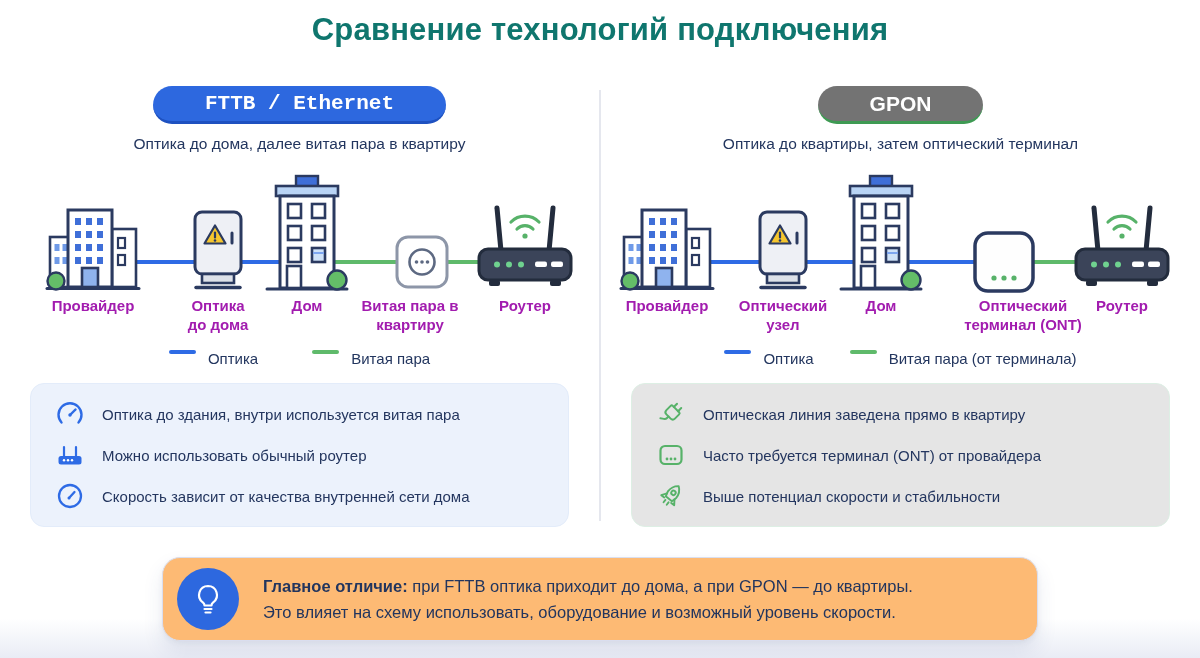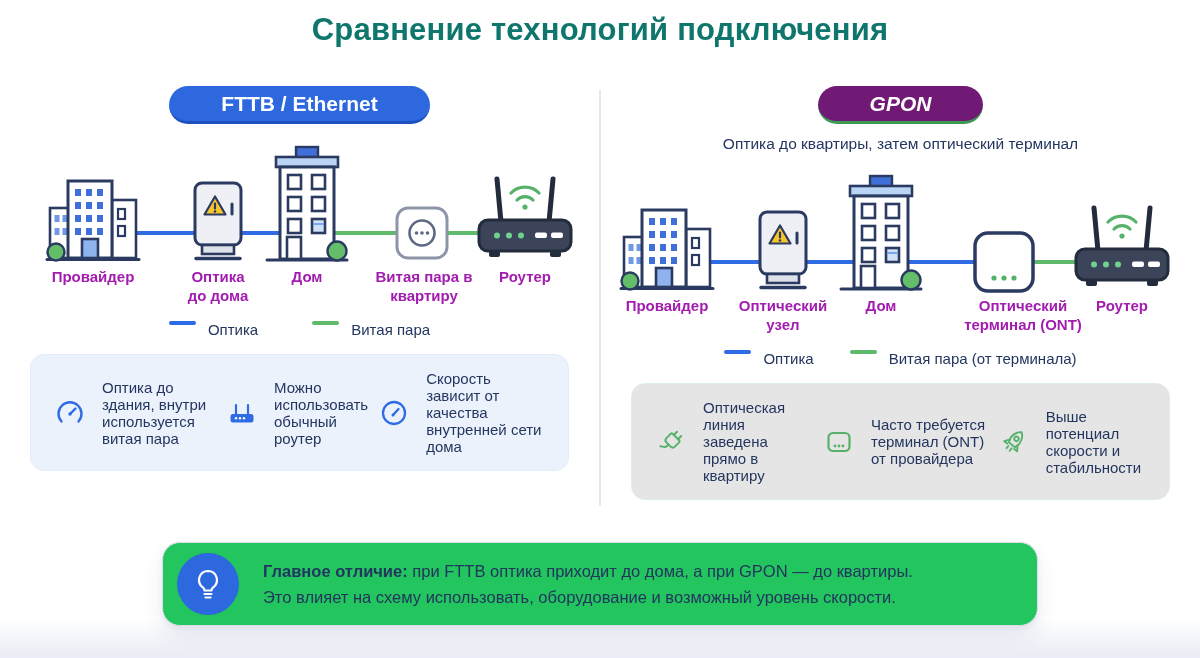--- a/index.html
+++ b/index.html
@@ -15,72 +15,73 @@
   }
   .columns { display:flex; margin-top:38px; align-items:stretch; }
   .col { width:599px; display:flex; flex-direction:column; }
   .divider { width:2px; background:#e5e7ee; margin:4px 0 6px; }
 
   .badge {
     align-self:center; height:38px; line-height:35px; padding:0 52px;
     border-radius:22px; color:#fff; font-size:21px; font-weight:700;
     border-bottom:3px solid transparent;
   }
-  .badge.blue { background:#2d68df; border-color:#1e51c0; }
-  .badge.green { background:#701a75; border-color:#3e9a53;font-style:italic; }
+  .badge.blue { background:#2d68df; border-color:#1e51c0;font-family:Liberation Mono, monospace; }
+  .badge.green { background:#737373; border-color:#3e9a53; }
 
   .subtitle { margin-top:11px; text-align:center; font-size:15.5px; font-weight:500; color:#23365f; }
 
   .diagram { position:relative; height:165px; margin-top:18px; }
   .dline { position:absolute; top:89px; height:4px; border-radius:2px; }
   .node { position:absolute; transform:translateX(-50%); line-height:0; }
   .nlabel {
     position:absolute; top:126px; transform:translateX(-50%);
     text-align:center; font-size:15px; font-weight:600; color:#a21caf;
     line-height:1.25; white-space:nowrap;
   }
   .nlabel.wrap { white-space:normal; }
 
   .legend { display:flex; justify-content:center; gap:54px; margin-top:14px; }
   .legend.tight { gap:36px; }
   .legend-item { display:flex; align-items:flex-start; gap:12px; font-size:15px; color:#23365f; }
   .dash { width:27px; height:4px; border-radius:2px; display:inline-block; }
 
   .features {
-    margin:16px 30px 12px; border-radius:14px; padding:15px 24px;
-    display:flex; flex-direction:row; gap:11px;
+    margin:16px 30px 0; border-radius:14px; padding:15px 24px;
+    display:flex; flex-direction:column; gap:11px;
   }
   .features.blue { background:#ecf2fc; border:1px solid #e3ecfa; }
   .features.green { background:#e5e5e5; border:1px solid #ddefe4; }
   .feature { display:flex; align-items:center; gap:17px; }
   .ficon { width:30px; height:30px; flex:none; line-height:0; }
   .ftext { font-size:15px; color:#24365f; }
 
   .note {
-    width:876px; margin:30px auto 0; background:#22c55e;
+    width:876px; margin:30px auto 0; background:#fdba74;
     border:1.5px solid #dadeee; border-radius:18px;
     box-shadow:0 10px 20px rgba(45,65,125,.10), 0 2px 5px rgba(45,65,125,.06);
     display:flex; align-items:center; gap:24px; padding:10px 28px 10px 14px;
   }
   .bulb {
     width:62px; height:62px; border-radius:50%; background:#2d68df;
     display:flex; align-items:center; justify-content:center; flex:none; line-height:0;
   }
   .note-text { font-size:16.5px; line-height:1.6; color:#22355e; }
   .note-text b { font-weight:700; }
 </style>
 </head>
 <body>
 
 <h1 class="page-title">Сравнение технологий подключения</h1>
 
 <div class="columns">
 
   <div class="col">
     <div class="badge blue">FTTB / Ethernet</div>
+    <div class="subtitle">Оптика до дома, далее витая пара в квартиру</div>
 
     <div class="diagram">
       <div class="dline" style="left: 110px; width: 190px; background: rgb(46, 107, 229);"></div>
       <div class="dline" style="left: 318px; width: 176px; background: rgb(95, 186, 107);"></div>
 
       <div class="node" style="left:93px;bottom:45px">
         <svg width="96" height="100" viewBox="0 0 96 100">
           <line x1="2" y1="97.5" x2="94" y2="97.5" stroke="#2b3a60" stroke-width="3" stroke-linecap="round"></line>
           <rect x="5" y="46" width="21" height="50" fill="#fff" stroke="#2b3a60" stroke-width="2.6"></rect>
           <rect x="9.5" y="53" width="5" height="7" fill="#6f9ae8"></rect>
@@ -162,21 +163,21 @@
           <rect x="63" y="62.5" width="12" height="5.5" rx="2" fill="#fff"></rect>
             <rect x="79" y="62.5" width="12" height="5.5" rx="2" fill="#fff"></rect>
           <rect x="17" y="81" width="11" height="6" rx="2" fill="#232c3d"></rect>
             <rect x="78" y="81" width="11" height="6" rx="2" fill="#232c3d"></rect>
         </svg>
       </div>
 
       <div class="nlabel" style="left:93px">Провайдер</div>
       <div class="nlabel wrap" style="left:218px;width:72px">Оптика до дома</div>
       <div class="nlabel" style="left:307px">Дом</div>
-      <div class="nlabel wrap" style="left:424px;width:98px">Витая пара в квартиру</div>
+      <div class="nlabel wrap" style="left:410px;width:98px">Витая пара в квартиру</div>
       <div class="nlabel" style="left:525px">Роутер</div>
     </div>
 
     <div class="legend">
       <div class="legend-item">
         <span class="dash" style="background: rgb(46, 107, 229);"></span>
         <span>Оптика</span>
       </div>
       <div class="legend-item">
         <span class="dash" style="background: rgb(95, 186, 107);"></span>

